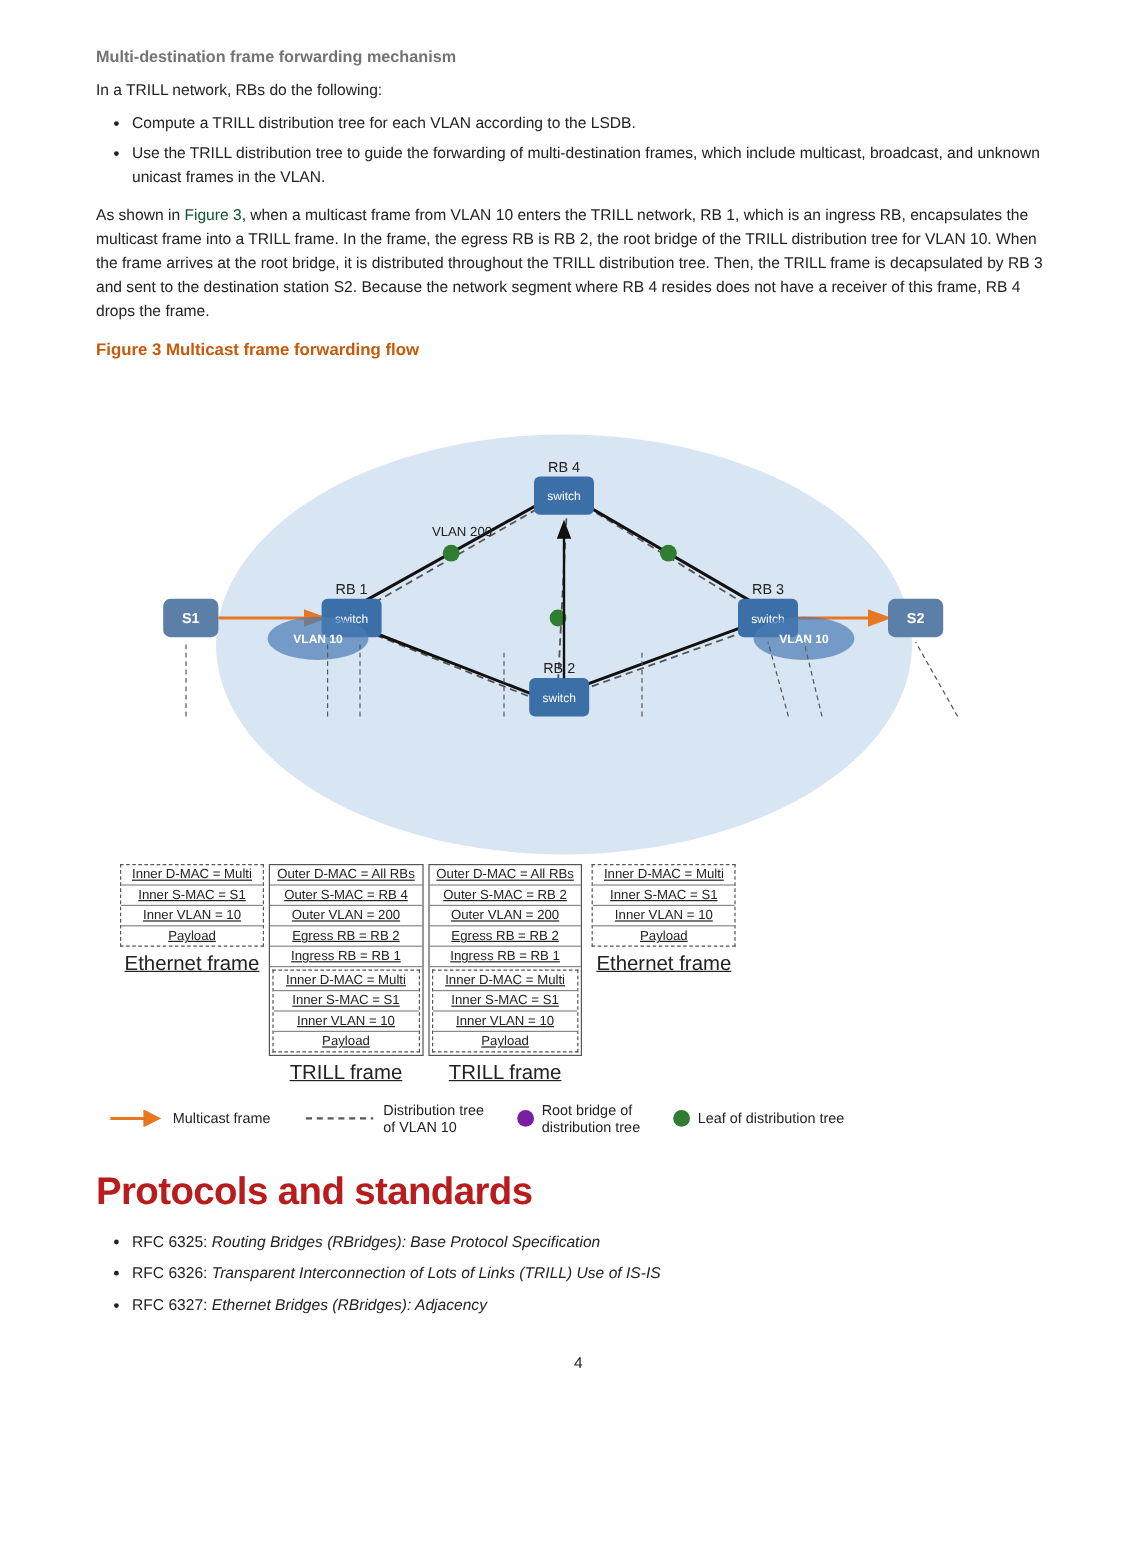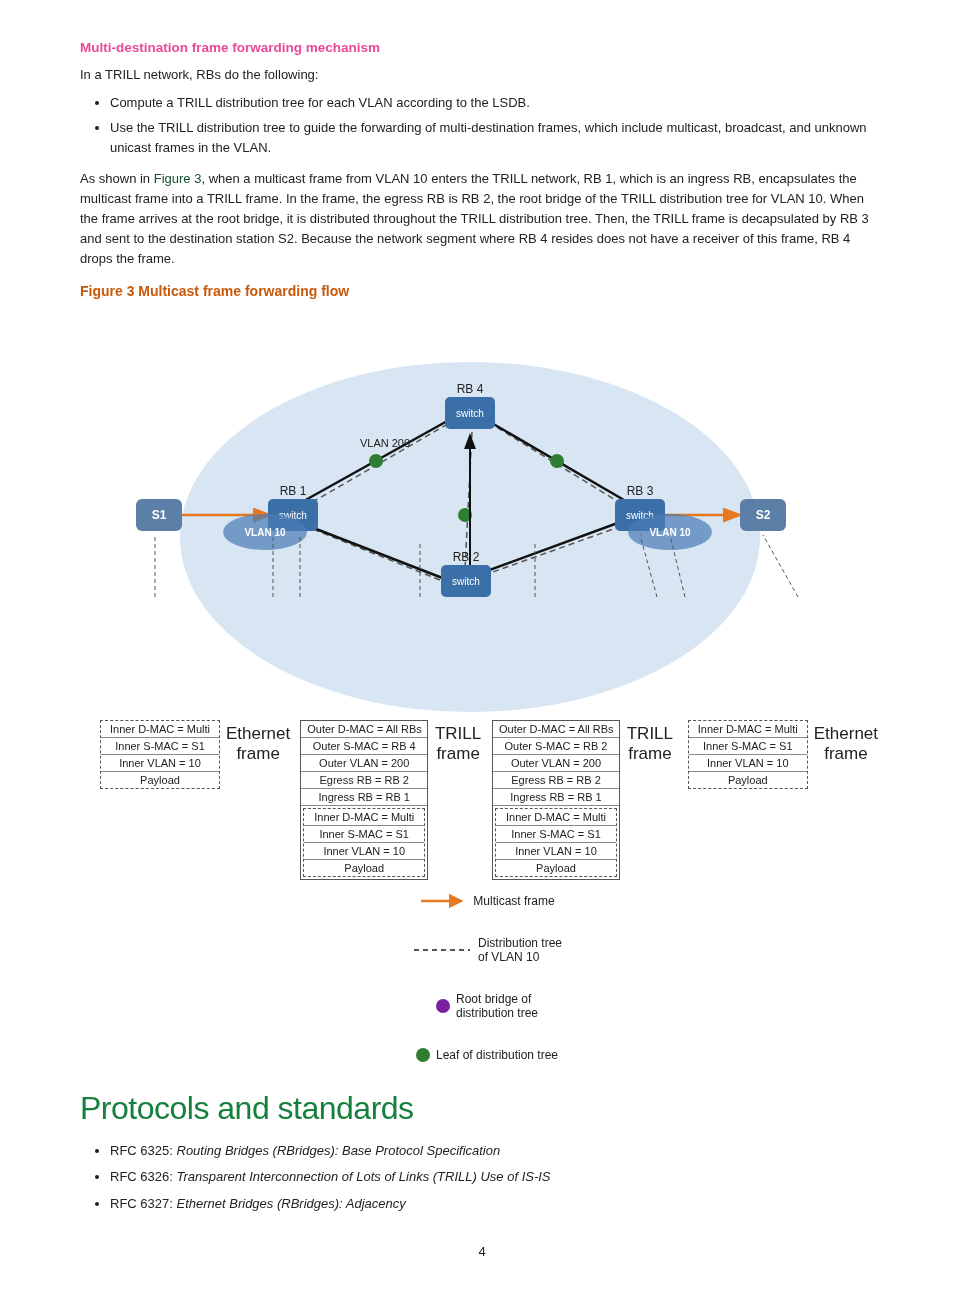--- a/index.html
+++ b/index.html
@@ -6,57 +6,58 @@
     body {
       font-family: Arial, Helvetica, sans-serif;
       font-size: 13px;
       background: #fff;
       color: #222;
       width: 954px;
       min-height: 1296px;
       padding: 40px 70px 40px 80px;
     }
     h2.section-title {
-      color: #ec4899;
+      color: #737373;
       font-size: 13.5px;
       font-weight: bold;
       margin-bottom: 10px;
     }
     p { margin-bottom: 8px; line-height: 1.55; }
     ul { margin: 6px 0 10px 30px; }
     ul li { margin-bottom: 5px; line-height: 1.55; }
     a, .link-color { color: #14532d; text-decoration: none; }
     .fig-caption {
       color: #c8590a;
       font-weight: bold;
       font-size: 14px;
       margin: 14px 0 8px 0;
     }
     .diagram-area {
       width: 100%;
       position: relative;
       margin-bottom: 18px;
     }
     .protocols-section h1 {
-      color: #15803d;
+      color: #b91c1c;
       font-size: 32px;
-      font-weight: 400;
+      font-weight: 700;
       margin: 28px 0 14px 0;
       letter-spacing: -0.5px;
     }
     .protocols-section ul { margin-left: 30px; }
     .protocols-section ul li { margin-bottom: 6px; line-height: 1.55; }
     .page-number {
       text-align: center;
       margin-top: 30px;
       font-size: 13px;
     }
     .frame-col {
       display: flex;
-      flex-direction: row;
+      flex-direction: column;
+      text-decoration: underline;
     }
     .frame-box {
       border: 1.5px dashed #555;
       min-width: 120px;
       font-size: 11px;
     }
     .frame-row {
       border-bottom: 1px solid #888;
       padding: 2px 6px;
       text-align: center;
@@ -252,21 +253,21 @@
         <div class="frame-row">Inner D-MAC = Multi</div>
         <div class="frame-row">Inner S-MAC = S1</div>
         <div class="frame-row">Inner VLAN = 10</div>
         <div class="frame-row">Payload</div>
       </div>
       <div class="frame-label">Ethernet frame</div>
     </div>
   </div>
 
   
-  <div class="legend" style="margin-top:14px; padding-left:10px;flex-direction:column;">
+  <div class="legend" style="margin-top:14px; padding-left:10px;">
     <div class="legend-item">
       <svg width="48" height="14">
         <defs>
           <marker id="arrowLegOrange" markerWidth="6" markerHeight="6" refX="5" refY="3" orient="auto">
             <path d="M0,0 L0,6 L6,3 z" fill="#e87722"></path>
           </marker>
         </defs>
         <line x1="2" y1="7" x2="42" y2="7" stroke="#e87722" stroke-width="2.5" marker-end="url(#arrowLegOrange)"></line>
       </svg>
       <span>Multicast frame</span>

